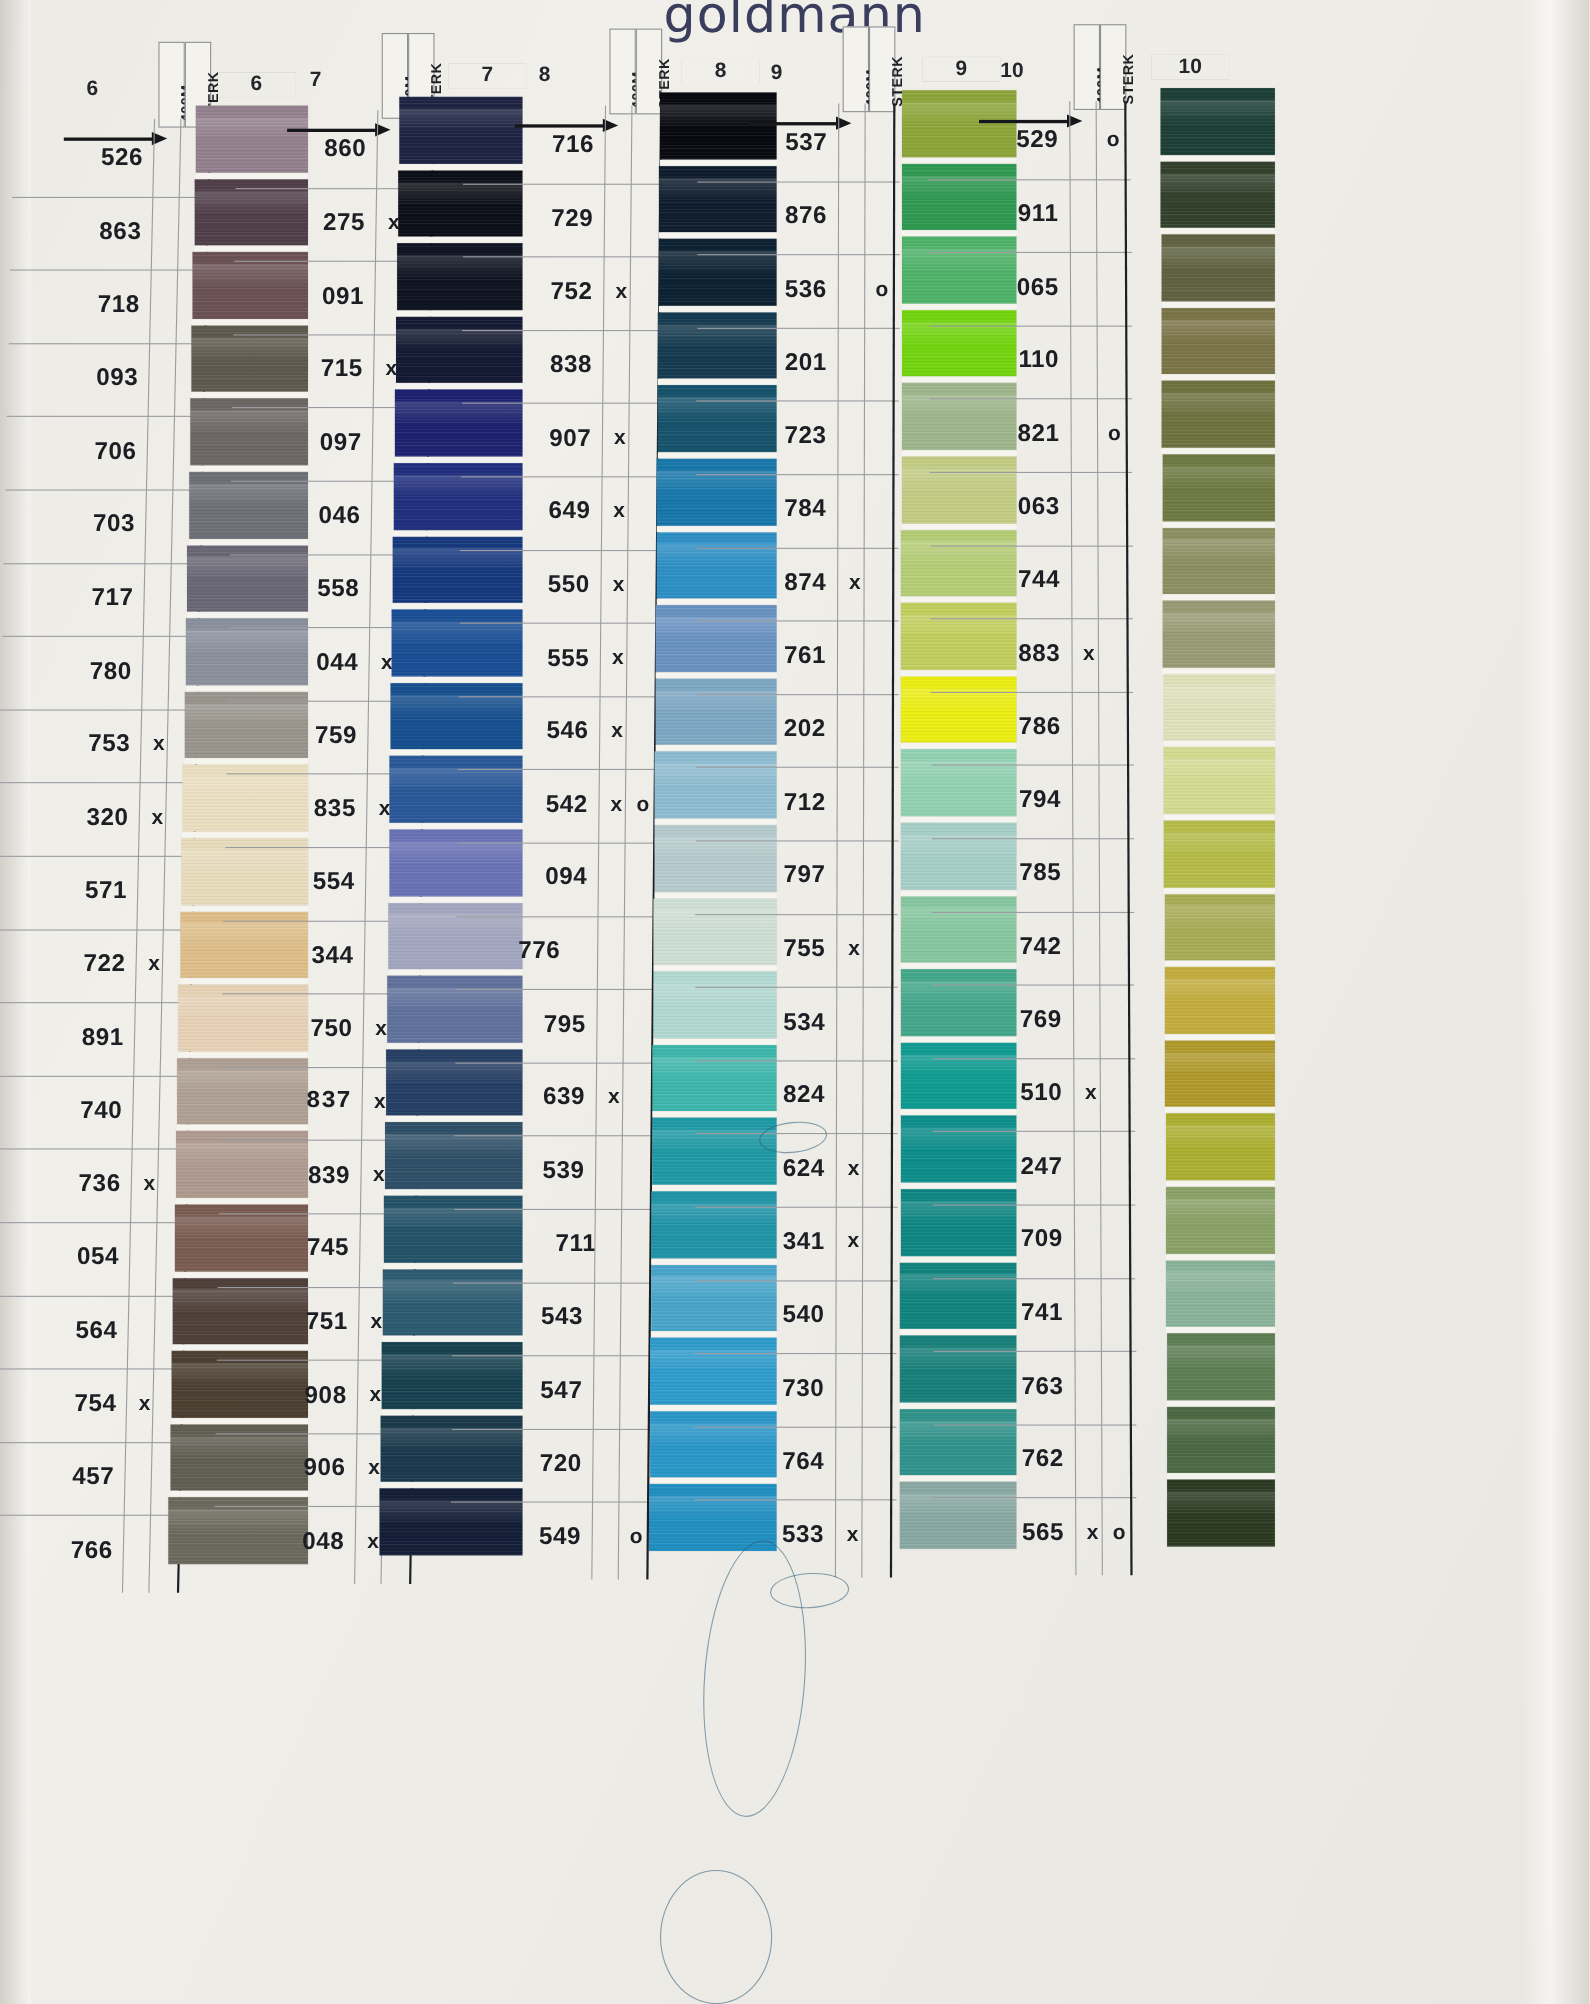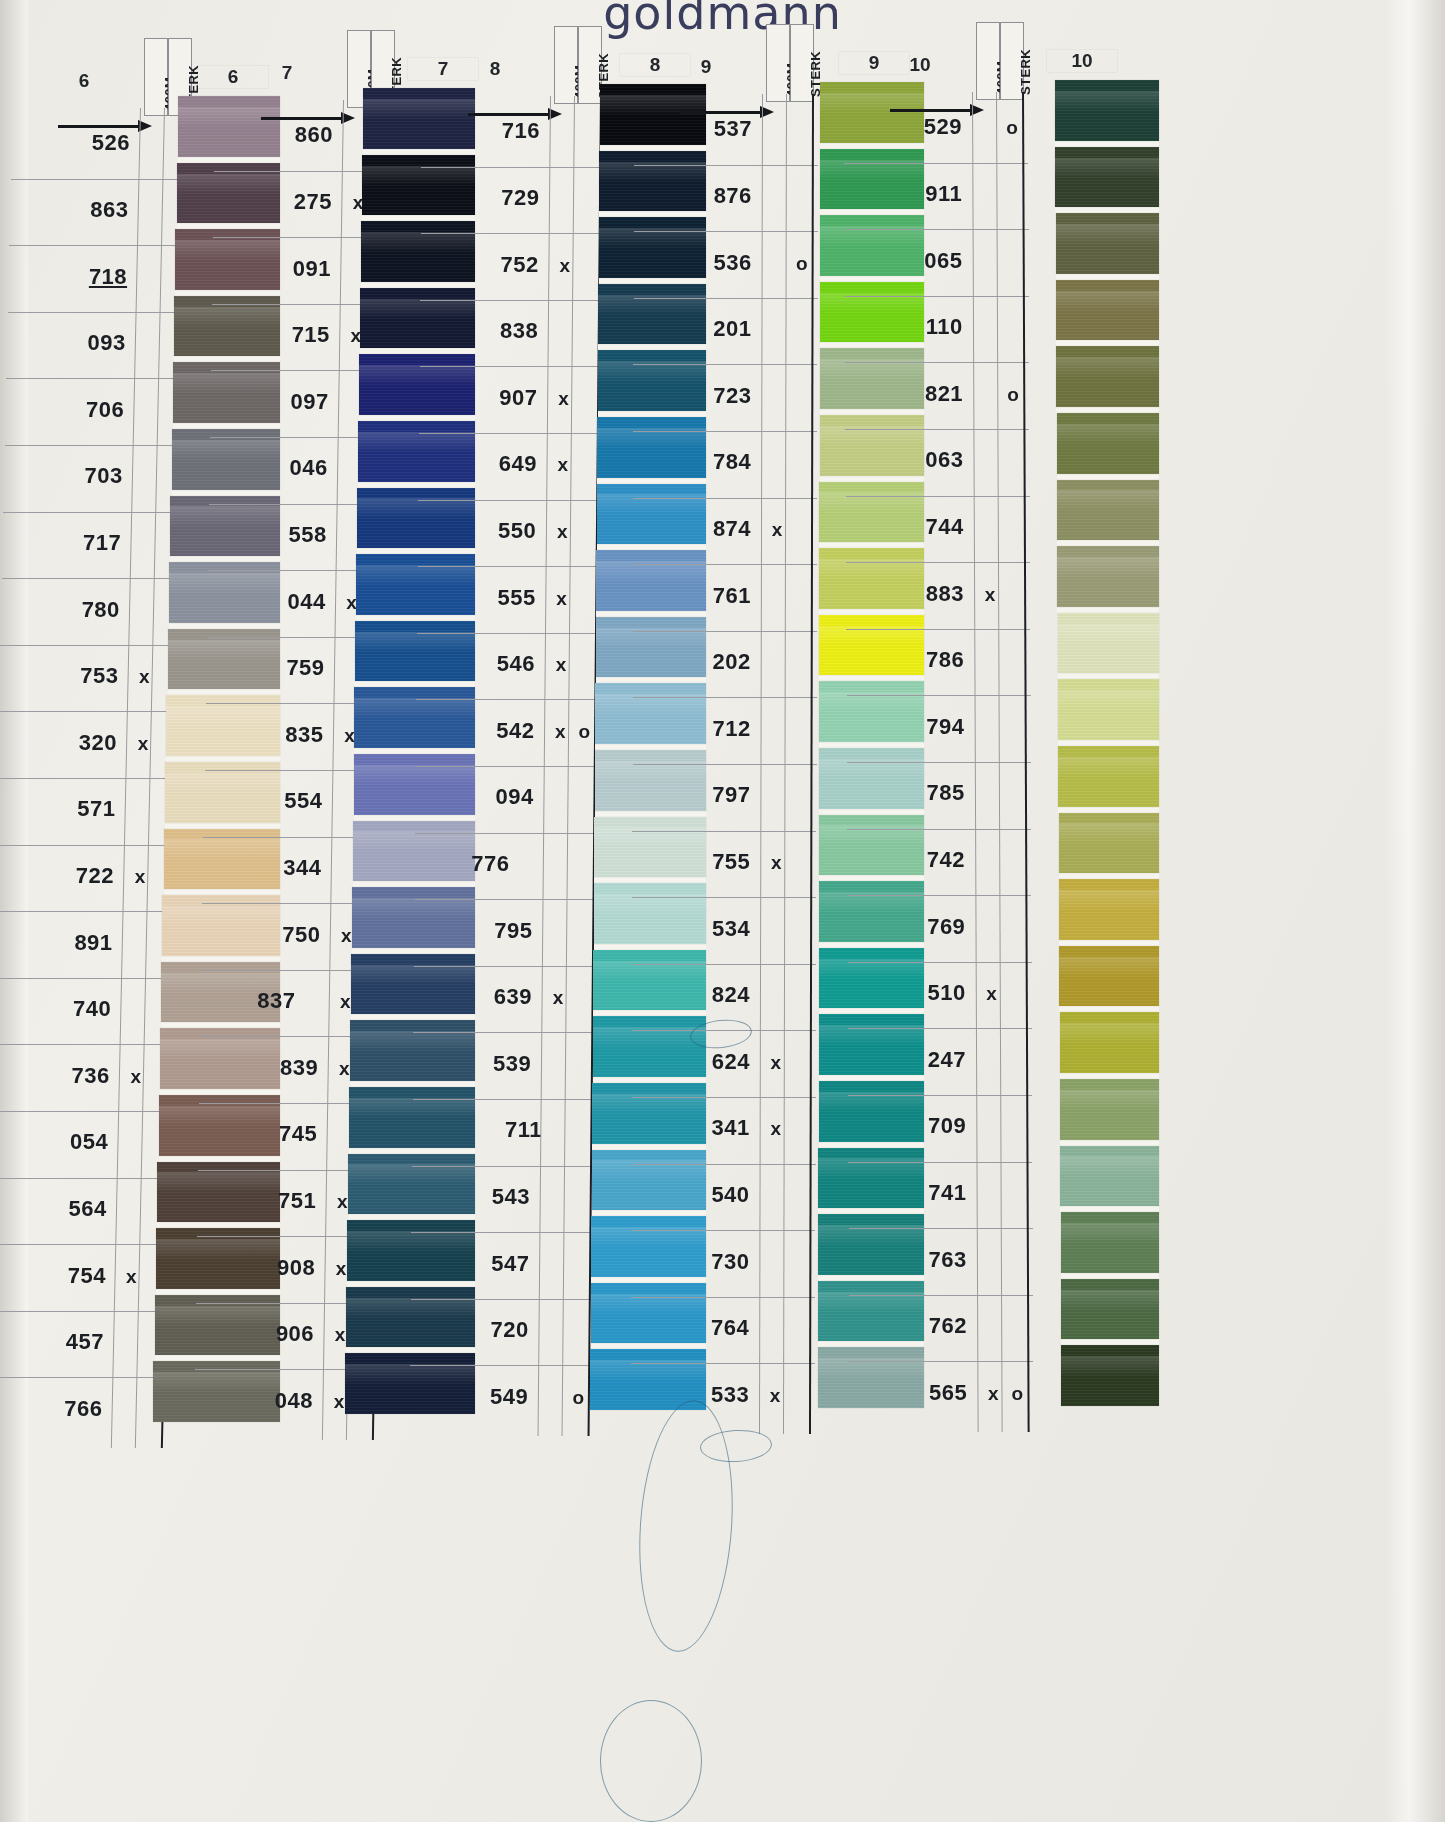--- a/index.html
+++ b/index.html
@@ -121,21 +121,21 @@
           <span>STERK</span>
         </div>
         <div class="arrow" style="left: 58px; top: 120px; width: 96px;">
           <div class="shaft" style="width: 82px;"></div>
           <div class="headt" style="left: 80px;"></div>
         </div>
         <div class="code" style="position: absolute; left: 68px; top: 130.3px; width: 62px; text-align: right; transform: none;">526</div>
         <div style="position: absolute; height: 1px; background: rgb(155, 156, 161); left: 10.55px; top: 178.6px; width: 184px;"></div>
         <div class="code" style="position: absolute; left: 66.55px; top: 196.9px; width: 62px; text-align: right; transform: none;">863</div>
         <div style="position: absolute; height: 1px; background: rgb(155, 156, 161); left: 9.1px; top: 245.2px; width: 184px;"></div>
-        <div class="code" style="position: absolute; left: 65.1px; top: 263.5px; width: 62px; text-align: right; transform: none; text-decoration: underline;">718</div>
+        <div class="code" style="position: absolute; left: 65.1px; top: 263.5px; width: 62px; text-align: right; transform: none;">718</div>
         <div style="position: absolute; height: 1px; background: rgb(155, 156, 161); left: 7.65px; top: 311.8px; width: 184px;"></div>
         <div class="code" style="position: absolute; left: 63.65px; top: 330.1px; width: 62px; text-align: right; transform: none;">093</div>
         <div style="position: absolute; height: 1px; background: rgb(155, 156, 161); left: 6.2px; top: 378.4px; width: 184px;"></div>
         <div class="code" style="position: absolute; left: 62.2px; top: 396.7px; width: 62px; text-align: right; transform: none;">706</div>
         <div style="position: absolute; height: 1px; background: rgb(155, 156, 161); left: 4.75px; top: 445px; width: 184px;"></div>
         <div class="code" style="position: absolute; left: 60.75px; top: 463.3px; width: 62px; text-align: right; transform: none;">703</div>
         <div style="position: absolute; height: 1px; background: rgb(155, 156, 161); left: 3.3px; top: 511.6px; width: 184px;"></div>
         <div class="code" style="position: absolute; left: 59.3px; top: 529.9px; width: 62px; text-align: right; transform: none;">717</div>
         <div style="position: absolute; height: 1px; background: rgb(155, 156, 161); left: 1.85px; top: 578.2px; width: 184px;"></div>
         <div class="code" style="position: absolute; left: 57.85px; top: 596.5px; width: 62px; text-align: right; transform: none;">780</div>
@@ -312,21 +312,21 @@
         <div class="code" style="position: absolute; left: 261.55px; top: 721.7px; width: 62px; text-align: right; transform: none;">835</div>
         <div class="mark" style="left: 338.55px; top: 724.7px; transform: none;">x</div>
         <div style="position: absolute; height: 1px; background: rgb(155, 156, 161); left: 204.5px; top: 770px; width: 184px;"></div>
         <div class="code" style="position: absolute; left: 260.5px; top: 788.3px; width: 62px; text-align: right; transform: none;">554</div>
         <div style="position: absolute; height: 1px; background: rgb(155, 156, 161); left: 203.45px; top: 836.6px; width: 184px;"></div>
         <div class="code" style="position: absolute; left: 259.45px; top: 854.9px; width: 62px; text-align: right; transform: none;">344</div>
         <div style="position: absolute; height: 1px; background: rgb(155, 156, 161); left: 202.4px; top: 903.2px; width: 184px;"></div>
         <div class="code" style="position: absolute; left: 258.4px; top: 921.5px; width: 62px; text-align: right; transform: none;">750</div>
         <div class="mark" style="left: 335.4px; top: 924.5px; transform: none;">x</div>
         <div style="position: absolute; height: 1px; background: rgb(155, 156, 161); left: 201.35px; top: 969.8px; width: 184px;"></div>
-        <div class="code" style="position: absolute; left: 257.35px; top: 988.1px; width: 62px; transform: none;">837</div>
+        <div class="code" style="position: absolute; left: 257.35px; top: 988.1px; width: 62px; text-align: right; transform: none; font-family: Liberation Mono, monospace;">837</div>
         <div class="mark" style="left: 334.35px; top: 991.1px; transform: none;">x</div>
         <div style="position: absolute; height: 1px; background: rgb(155, 156, 161); left: 200.3px; top: 1036.4px; width: 184px;"></div>
         <div class="code" style="position: absolute; left: 256.3px; top: 1054.7px; width: 62px; text-align: right; transform: none;">839</div>
         <div class="mark" style="left: 333.3px; top: 1057.7px; transform: none;">x</div>
         <div style="position: absolute; height: 1px; background: rgb(155, 156, 161); left: 199.25px; top: 1103px; width: 184px;"></div>
         <div class="code" style="position: absolute; left: 255.25px; top: 1121.3px; width: 62px; text-align: right; transform: none;">745</div>
         <div style="position: absolute; height: 1px; background: rgb(155, 156, 161); left: 198.2px; top: 1169.6px; width: 184px;"></div>
         <div class="code" style="position: absolute; left: 254.2px; top: 1187.9px; width: 62px; text-align: right; transform: none;">751</div>
         <div class="mark" style="left: 331.2px; top: 1190.9px; transform: none;">x</div>
         <div class="mark" style="left: 355.2px; top: 1190.9px; transform: none;">o</div>

